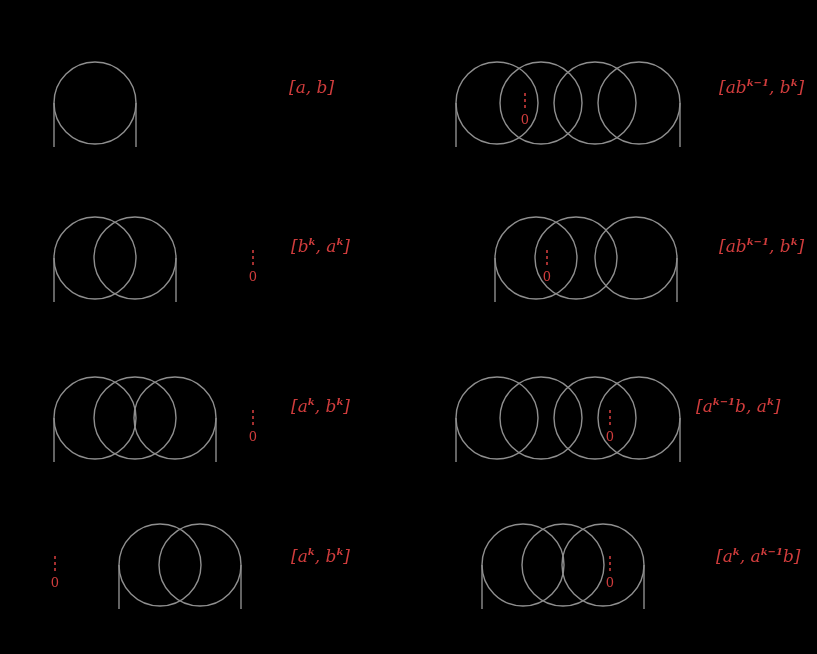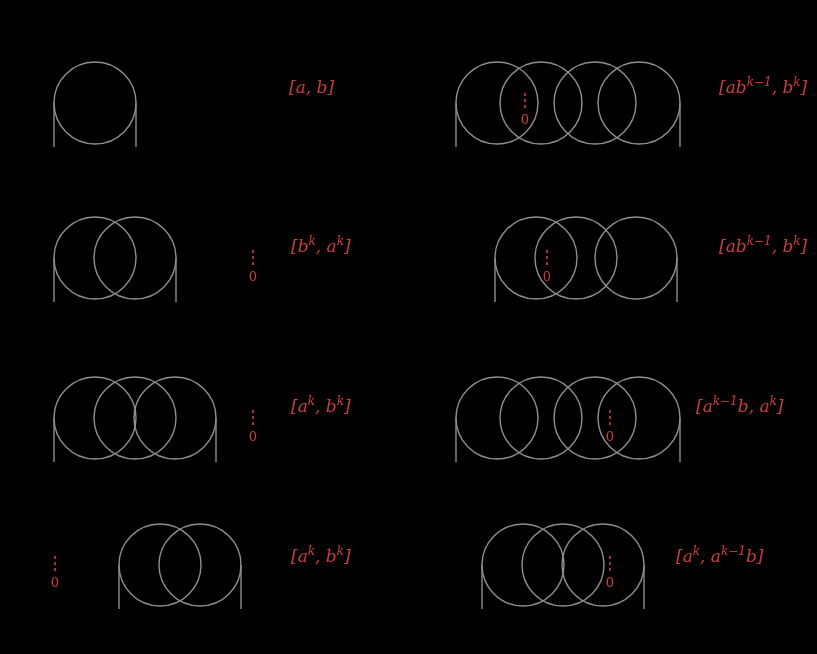--- a/index.html
+++ b/index.html
@@ -42,22 +42,23 @@
   .panel-label {
     position: absolute;
     color: var(--accent, #cf3c3c);
     font-family: "DejaVu Serif", serif;
     font-style: italic;
     font-size: 17px;
     line-height: 21px;
     white-space: nowrap;
   }
   .panel-label sup {
-    font-size: 12px;
+    font-size: 10px;
     line-height: 0;
+    font-weight: bold;
   }
 </style>
 </head>
 <body>
 
 <div id="stage" style="background: rgb(0, 0, 0);">
   <svg id="diagram" width="817" height="654" xmlns="http://www.w3.org/2000/svg">
       <g>
         <line x1="54" x2="54" y1="103" y2="147" class="foot"></line>
         <line x1="136" x2="136" y1="103" y2="147" class="foot"></line>
@@ -127,14 +128,14 @@
         <text x="610" y="587" text-anchor="middle" class="marker-label">0</text>
       </g>
     </svg>
 <div class="panel-label" style="left: 289px; top: 77px;"><span>[a, b]</span></div>
     <div class="panel-label" style="left: 719px; top: 77px;"><span>[ab</span><sup>k−1</sup><span>, b</span><sup>k</sup><span>]</span></div>
     <div class="panel-label" style="left: 291px; top: 236px;"><span>[b</span><sup>k</sup><span>, a</span><sup>k</sup><span>]</span></div>
     <div class="panel-label" style="left: 719px; top: 236px;"><span>[ab</span><sup>k−1</sup><span>, b</span><sup>k</sup><span>]</span></div>
     <div class="panel-label" style="left: 291px; top: 396px;"><span>[a</span><sup>k</sup><span>, b</span><sup>k</sup><span>]</span></div>
     <div class="panel-label" style="left: 696px; top: 396px;"><span>[a</span><sup>k−1</sup><span>b, a</span><sup>k</sup><span>]</span></div>
     <div class="panel-label" style="left: 291px; top: 546px;"><span>[a</span><sup>k</sup><span>, b</span><sup>k</sup><span>]</span></div>
-    <div class="panel-label" style="left: 676px; top: 546px; text-align: center;"><span>[a</span><sup>k</sup><span>, a</span><sup>k−1</sup><span>b]</span></div>
+    <div class="panel-label" style="left: 716px; top: 546px; text-align: center;"><span>[a</span><sup>k</sup><span>, a</span><sup>k−1</sup><span>b]</span></div>
   </div>
 
 </body></html>

